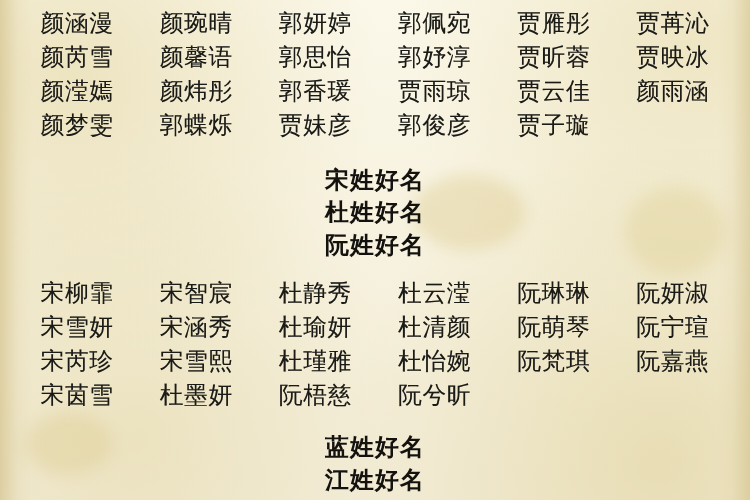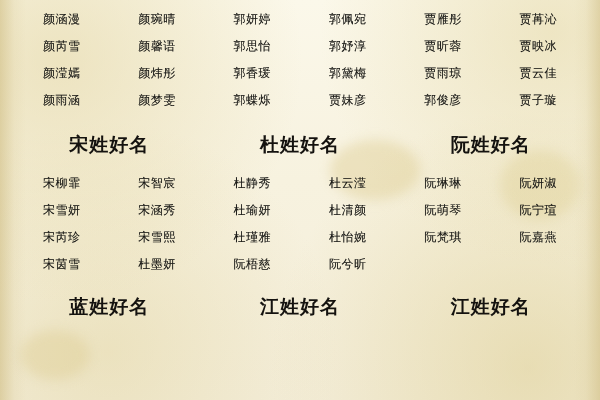--- a/index.html
+++ b/index.html
@@ -77,26 +77,26 @@
   .name-cell {
     font-size: 19px;
     line-height: 27px;
     letter-spacing: 0.5px;
     color: #1a1a17;
     text-align: center;
     white-space: nowrap;
     font-weight: 500;
     text-shadow: 0 0 0.4px rgba(0,0,0,0.35);
   }
-  .name-grid.cols6 .name-cell { font-size: 12px; }
+  .name-grid.cols6 .name-cell { font-size: 19px; }
 
   
   .heading-row {
     display: grid;
-    grid-template-columns: repeat(3, 1fr);
+    grid-template-columns: repeat(1, 1fr);
     margin-top: 14px;
     margin-bottom: 12px;
   }
   .section-heading {
     text-align: center;
     font-size: 19px;
     line-height: 26px;
     letter-spacing: 1px;
     color: #14120f;
     font-weight: 700;
@@ -130,21 +130,20 @@
       <div class="name-cell">颜芮雪</div>
       <div class="name-cell">颜馨语</div>
       <div class="name-cell">郭思怡</div>
       <div class="name-cell">郭妤淳</div>
       <div class="name-cell">贾昕蓉</div>
       <div class="name-cell">贾映冰</div>
 
       <div class="name-cell">颜滢嫣</div>
       <div class="name-cell">颜炜彤</div>
       <div class="name-cell">郭香瑗</div>
-      <div class="name-cell">郭黛梅</div>
       <div class="name-cell">贾雨琼</div>
       <div class="name-cell">贾云佳</div>
 
       <div class="name-cell">颜雨涵</div>
       <div class="name-cell">颜梦雯</div>
       <div class="name-cell">郭蝶烁</div>
       <div class="name-cell">贾妹彦</div>
       <div class="name-cell">郭俊彦</div>
       <div class="name-cell">贾子璇</div>
     </div>

